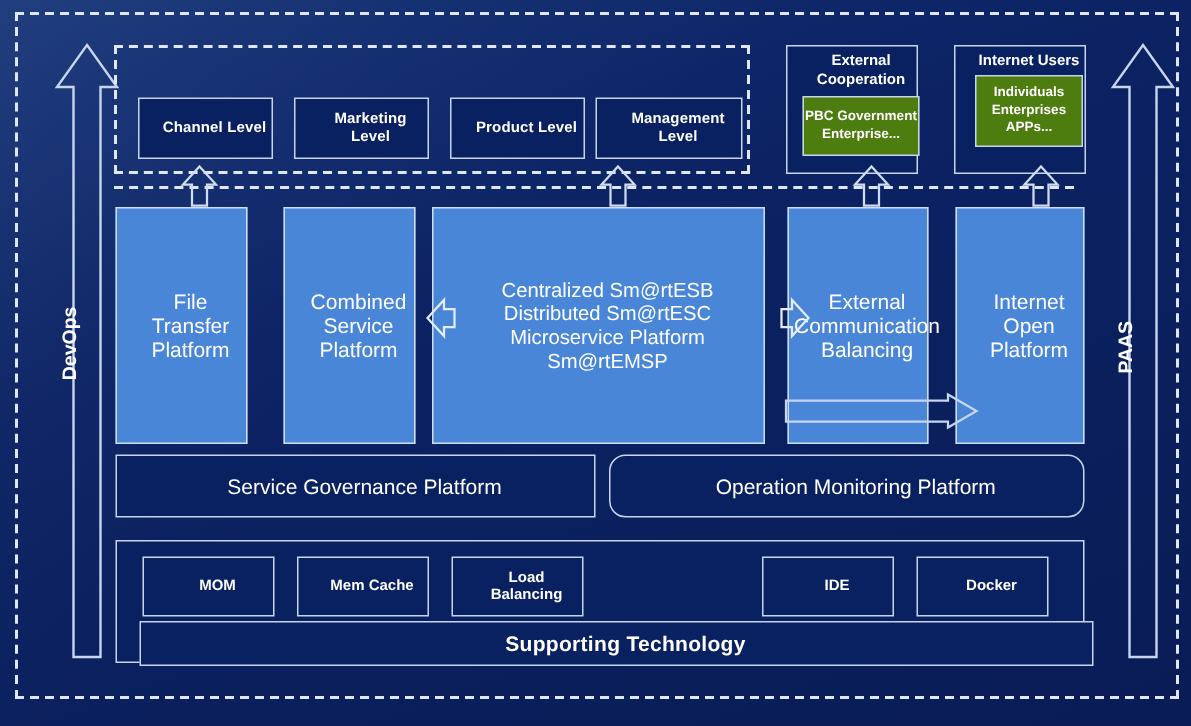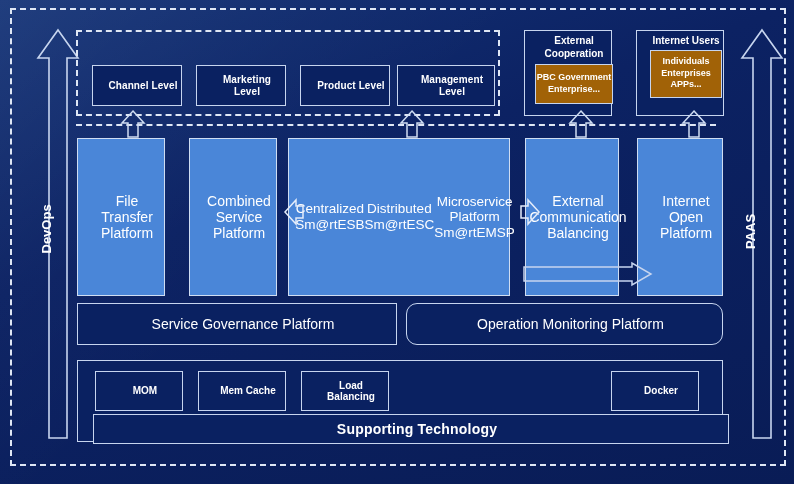--- a/index.html
+++ b/index.html
@@ -63,21 +63,21 @@
 
   
   .stack{
     border:1.5px solid #c7d5ef;
     background:#0a2161;
     display:flex;flex-direction:column;align-items:center;
     padding-top:4px;
   }
   .stack .hdr{font-size:10px;font-weight:bold;text-align:center;line-height:1.25;width:100%;}
   .stack .inner{
-    border:1.5px solid #c7d5ef;background:#a16207;
+    border:1.5px solid #c7d5ef;background:#4d7c0f;
     display:flex;align-items:center;justify-content:center;text-align:center;
     font-size:9px;line-height:1.3;font-weight:bold;
   }
   svg{overflow:visible;}
 </style>
 </head>
 <body>
 
 <div id="stage">
 
@@ -146,21 +146,21 @@
   </div>
 
   <div class="abs box blue plat" style="left:77px;top:138px;width:88px;height:158px;">
     <span>File Transfer Platform</span>
   </div>
 
   <div class="abs box blue plat" style="left:189px;top:138px;width:88px;height:158px;">
     <span>Combined Service Platform</span>
   </div>
 
-  <div class="abs box blue" style="left:288px;top:138px;width:222px;height:158px;flex-direction:row;">
+  <div class="abs box blue" style="left:288px;top:138px;width:222px;height:158px;flex-direction:column;">
     <span class="plat-big">Centralized Sm@rtESB</span>
     <span class="plat-big">Distributed Sm@rtESC</span>
     <span class="plat-big">Microservice Platform Sm@rtEMSP</span>
   </div>
 
   <div class="abs box blue plat" style="left:525px;top:138px;width:94px;height:158px;">
     <span>External Communication Balancing</span>
   </div>
 
   <div class="abs box blue plat" style="left:637px;top:138px;width:86px;height:158px;">
@@ -196,20 +196,23 @@
 
   <div class="abs box tech" style="left:95px;top:371px;width:88px;height:40px;">
     <span>MOM</span>
   </div>
   <div class="abs box tech" style="left:198px;top:371px;width:88px;height:40px;">
     <span>Mem Cache</span>
   </div>
   <div class="abs box tech" style="left:301px;top:371px;width:88px;height:40px;">
     <span>Load Balancing</span>
   </div>
+  <div class="abs box tech" style="left:508px;top:371px;width:88px;height:40px;">
+    <span>IDE</span>
+  </div>
   <div class="abs box tech" style="left:611px;top:371px;width:88px;height:40px;">
     <span>Docker</span>
   </div>
 
   <div class="abs box supporting" style="left:93px;top:414px;width:636px;height:30px;">
     <span>Supporting Technology</span>
   </div>
 
 </div>
 

